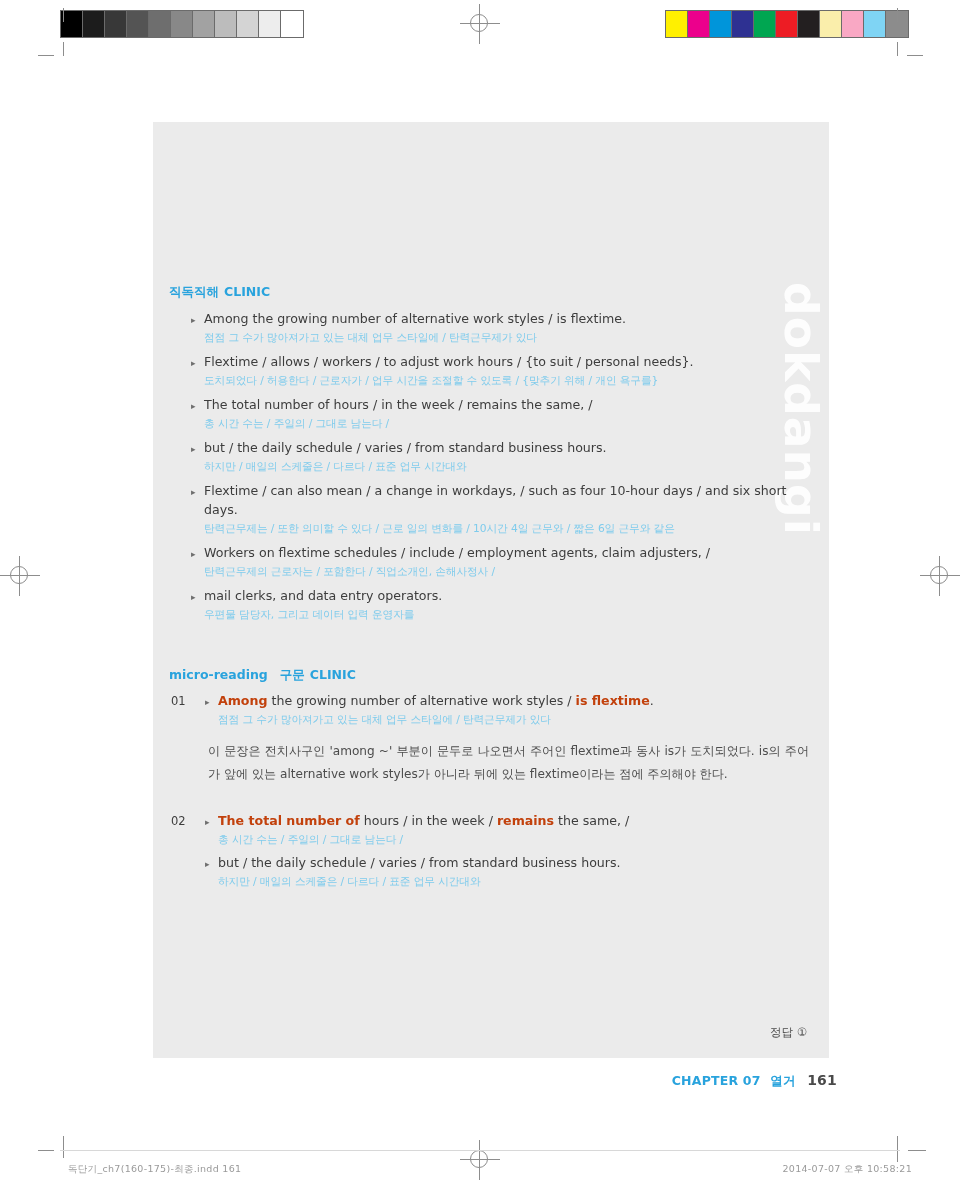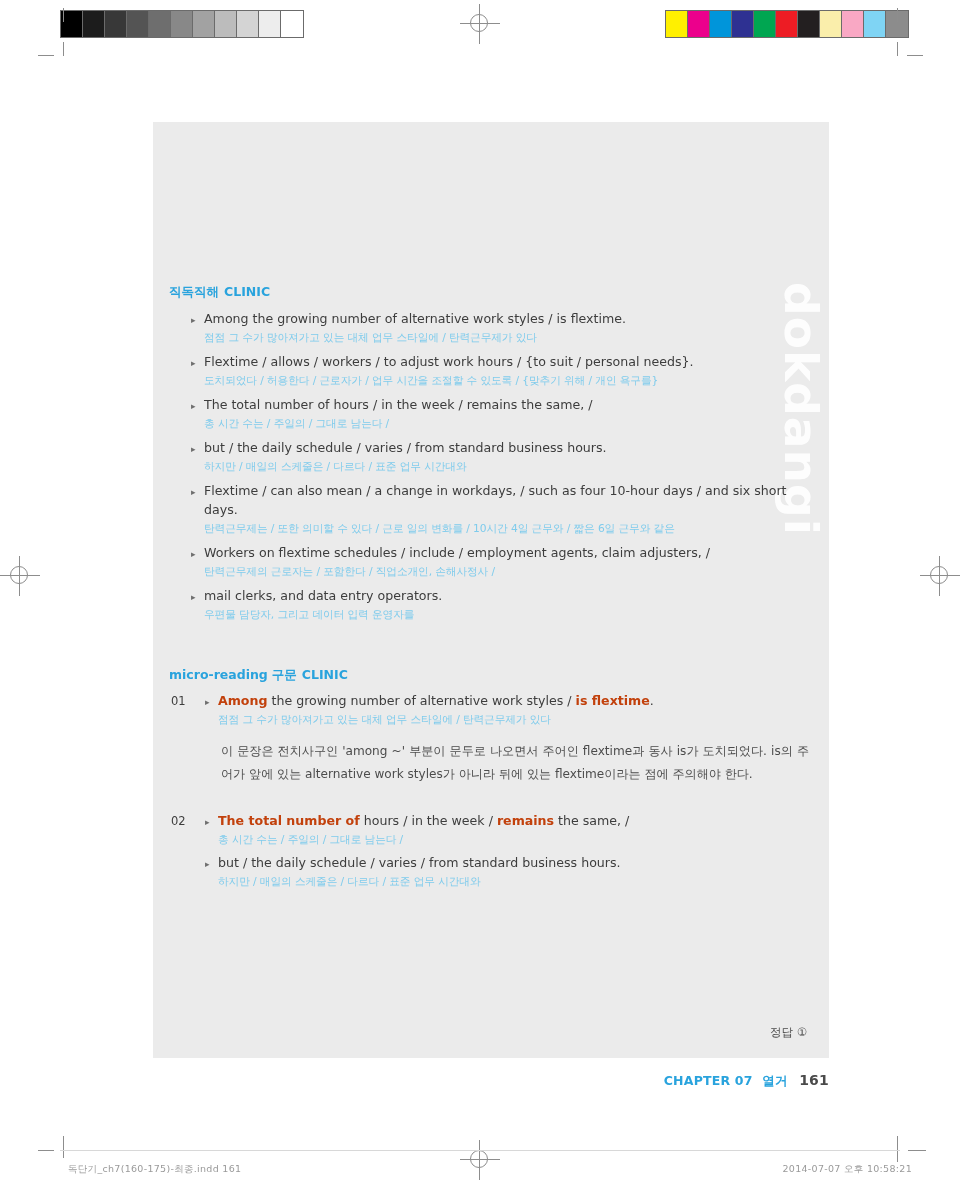--- a/index.html
+++ b/index.html
@@ -172,21 +172,21 @@
     color: #3d3d3d;
     padding-top: 2px;
   }
   .micro-body { flex: 1; }
   .micro-body .sent { margin-bottom: 6px; }
   .hl-blue { color: #c2410c; font-weight: bold; }
   .micro-note {
     font-size: 12.1px;
     color: #4c4c4c;
     line-height: 1.92;
-    margin-left: 50px;
+    margin-left: 37px;
     margin-top: 6px;
     text-align: justify;
   }
 
   
   #answer {
     position: absolute;
     right: 22px;
     bottom: 18px;
     font-size: 11.5px;
@@ -197,20 +197,21 @@
   #chapter-footer {
     position: absolute;
     left: 0;
     top: 1072px;
     width: 829px;
     text-align: right;
     font-size: 12.5px;
     font-weight: bold;
     color: #29a3dd;
     letter-spacing: 0.2px;
+    padding-left: 8px;
   }
   #chapter-footer .pageno {
     color: #4a4a4a;
     margin-left: 7px;
     font-size: 14px;
   }
 
   
   .printfoot {
     position: absolute;
@@ -358,21 +359,21 @@
       <div class="sent">
         <div class="en-line">
           <span class="bullet">▸</span>
           <span>mail clerks, and data entry operators.</span>
         </div>
         <div class="ko-line">우편물 담당자, 그리고 데이터 입력 운영자를</div>
       </div>
     </div>
 
   <div class="section-head" style="left:16px; top:545px;">
-    <span class="ko">micro-reading</span><span class="ko-dark" style="margin-left:4px;">구문</span><span class="en">CLINIC</span>
+    <span class="ko">micro-reading</span><span class="ko-dark" style="margin-left:12px;">구문</span><span class="en">CLINIC</span>
   </div>
 
   <div id="micro-list">
       <div class="micro-item">
         <div class="micro-row">
           <div class="micro-num">01</div>
           <div class="micro-body">
             <div class="sent">
               <div class="en-line">
                 <span class="bullet">▸</span>

